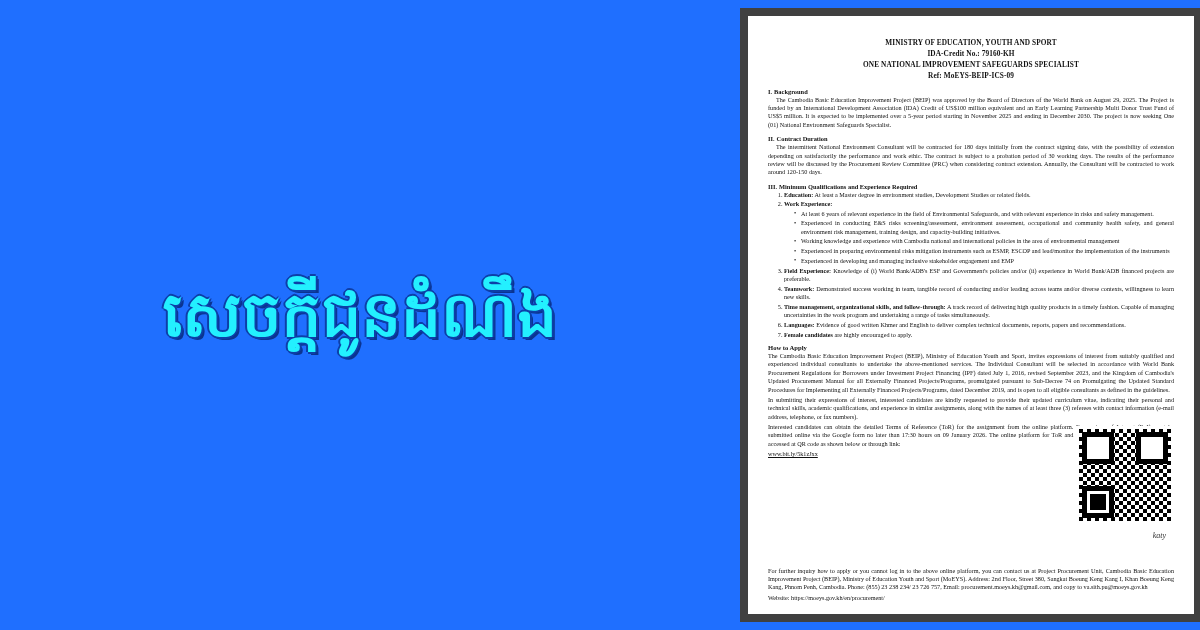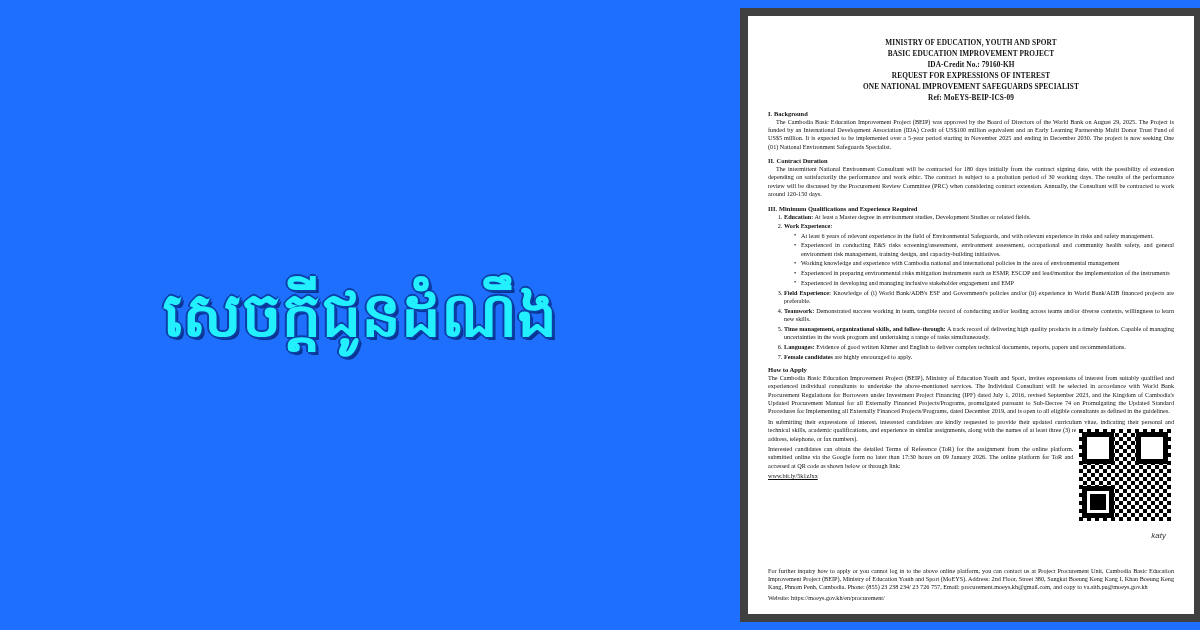--- a/index.html
+++ b/index.html
@@ -179,21 +179,21 @@
     content: "";
     position: absolute;
     inset: 3px;
     background: #000;
   }
 
   .sig {
     position: absolute;
     right: 24px;
     bottom: 70px;
-    font-family: Liberation Sans, sans-serif;
+    font-family: Liberation Serif, serif;
     font-size: 8px;
     color: #333;
     font-style: italic;
   }
 
   .tail {
     position: absolute;
     left: 16px;
     right: 16px;
     bottom: 8px;
@@ -209,23 +209,21 @@
 
   <div class="khmer-block">
     <div class="khmer-line l1">សេចក្ដីជូនដំណឹង</div>
   </div>
 
   <div class="doc-frame">
     <div class="doc-page">
 
       <div class="doc-head">
         <div>MINISTRY OF EDUCATION, YOUTH AND SPORT</div>
-        <div>BASIC EDUCATION IMPROVEMENT PROJECT</div>
         <div>IDA-Credit No.: 79160-KH</div>
-        <div>REQUEST FOR EXPRESSIONS OF INTEREST</div>
         <div>ONE NATIONAL IMPROVEMENT SAFEGUARDS SPECIALIST</div>
         <div>Ref: MoEYS-BEIP-ICS-09</div>
       </div>
 
       <div class="sec-title">
         <span class="num">I.</span><span>Background</span>
       </div>
       <p class="body-p">The Cambodia Basic Education Improvement Project (BEIP) was approved by the Board of Directors of the World Bank on August 29, 2025. The Project is funded by an International Development Association (IDA) Credit of US$100 million equivalent and an Early Learning Partnership Multi Donor Trust Fund of US$5 million. It is expected to be implemented over a 5-year period starting in November 2025 and ending in December 2030. The project is now seeking One (01) National Environment Safeguards Specialist.</p>
 
       <div class="sec-title">

